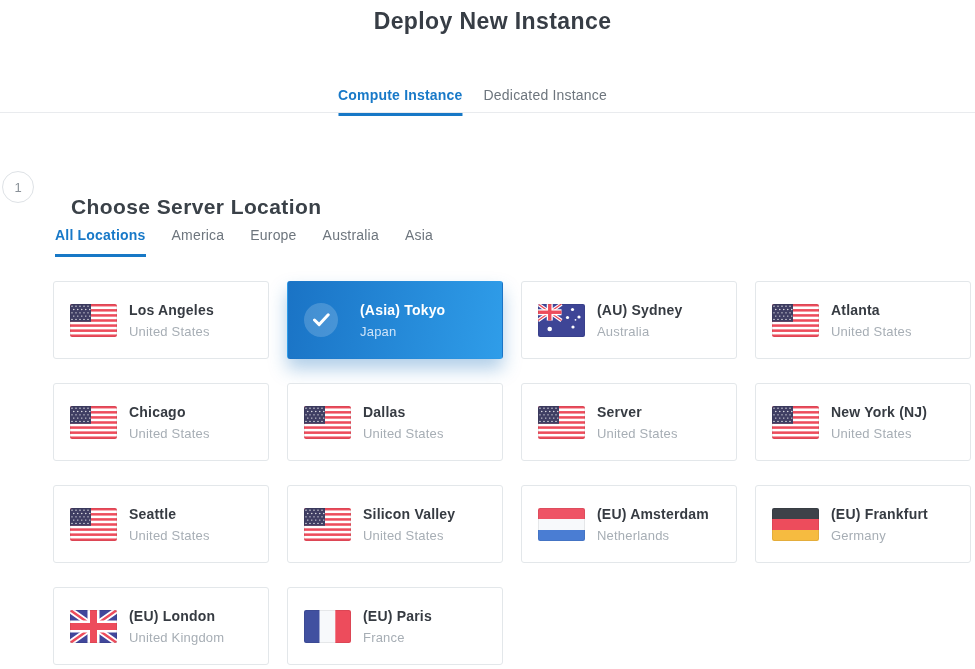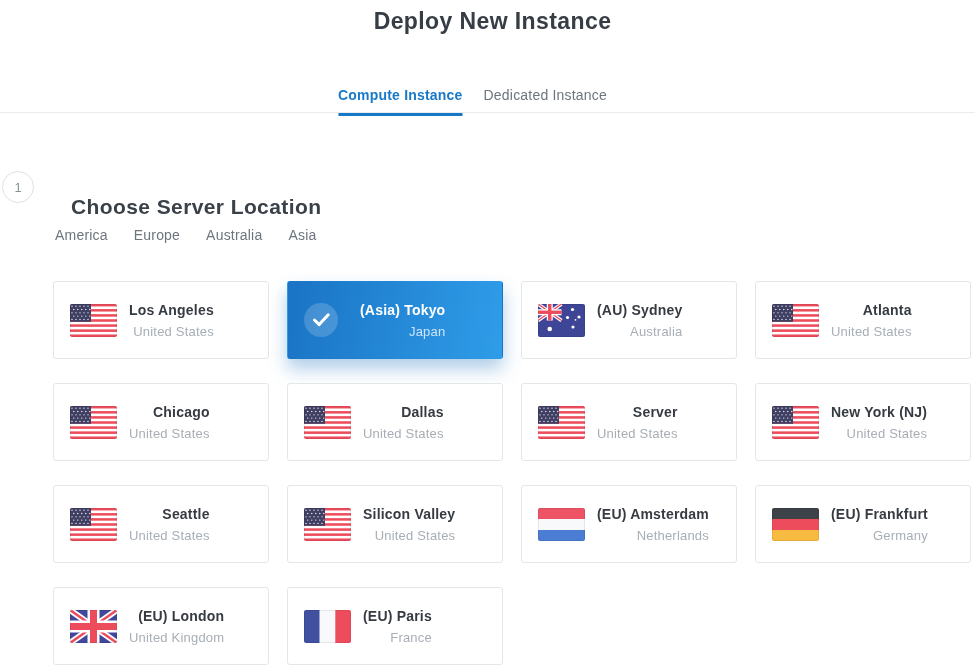--- a/index.html
+++ b/index.html
@@ -24,21 +24,21 @@
                  color:#3a4148;letter-spacing:.4px;}
   .location-tabs{position:absolute;left:55px;top:227px;display:flex;gap:26px;}
   .ltab{font-size:14px;color:#6d757d;letter-spacing:.2px;padding-bottom:11px;cursor:pointer;
         border-bottom:3px solid transparent;}
   .ltab.active{color:#1879c8;font-weight:700;border-bottom-color:#1778c6;}
 
   
   .grid{position:absolute;left:53px;top:281px;display:grid;
         grid-template-columns:repeat(4,216px);column-gap:18px;row-gap:24px;}
   .card{box-sizing:border-box;width:216px;height:78px;background:#fff;border:1px solid #e3e7ea;
-        border-radius:3px;display:flex;align-items:center;padding-left:16px;cursor:pointer;text-align:right;}
+        border-radius:3px;display:flex;align-items:center;padding-left:16px;cursor:pointer;}
   .flag{width:47px;height:33px;border-radius:2px;overflow:hidden;flex:0 0 auto;
         margin-right:12px;line-height:0;}
   .txt{display:flex;flex-direction:column;gap:6px;min-width:0;}
   .city{font-size:14px;font-weight:700;color:#363b42;letter-spacing:.2px;white-space:nowrap;}
   .country{font-size:13px;color:#a7aeb5;letter-spacing:.2px;white-space:nowrap;}
   .card.selected{border-color:transparent;
         background:linear-gradient(100deg,#1a73c5 0%,#2f9de9 100%);
         box-shadow:0 10px 18px rgba(30,115,190,.35);}
   .card.selected .city{color:#ffffff;}
   .card.selected .country{color:#cfe4f8;}
@@ -55,20 +55,21 @@
   <div class="instance-tabs">
     <div class="itab active">Compute Instance</div>
     <div class="itab">Dedicated Instance</div>
   </div>
   <div class="header-divider"></div>
 
   <div class="step-circle">1</div>
   <h2 class="section-title">Choose Server Location</h2>
 
   <div class="location-tabs">
+    <div class="ltab active">All Locations</div>
     <div class="ltab">America</div>
     <div class="ltab">Europe</div>
     <div class="ltab">Australia</div>
     <div class="ltab">Asia</div>
   </div>
 
   <div class="grid" id="location-grid">
     <div class="card">
       <span class="flag"><svg width="47" height="33" viewBox="0 0 47 33" xmlns="http://www.w3.org/2000/svg">
             <rect y="0.00" width="47" height="2.84" fill="#ed4c5c"></rect>

